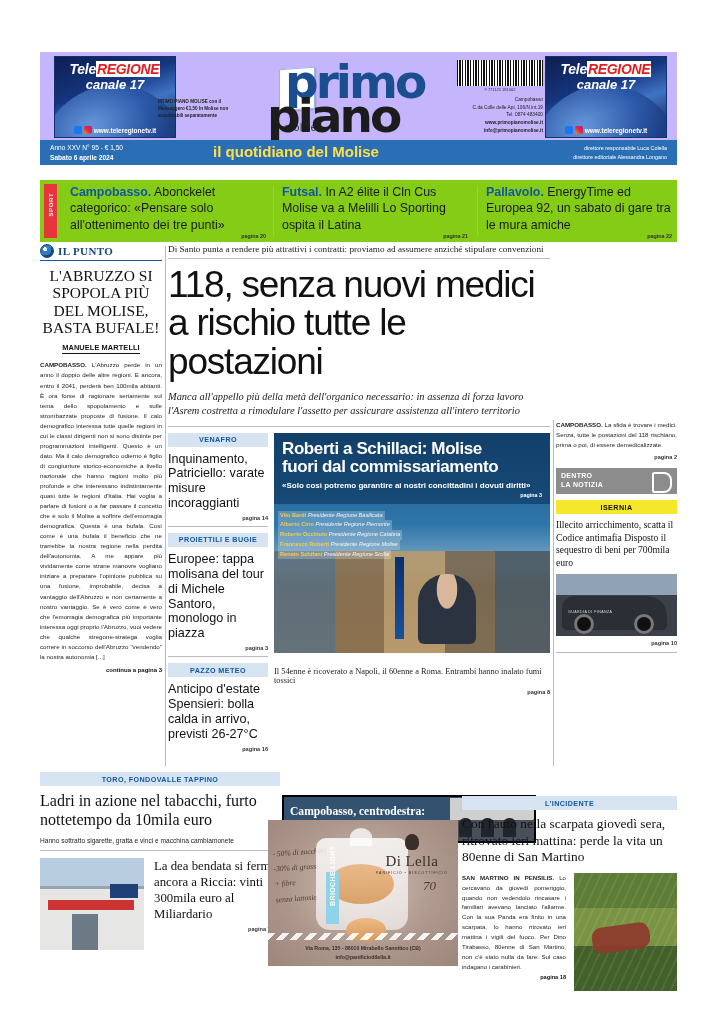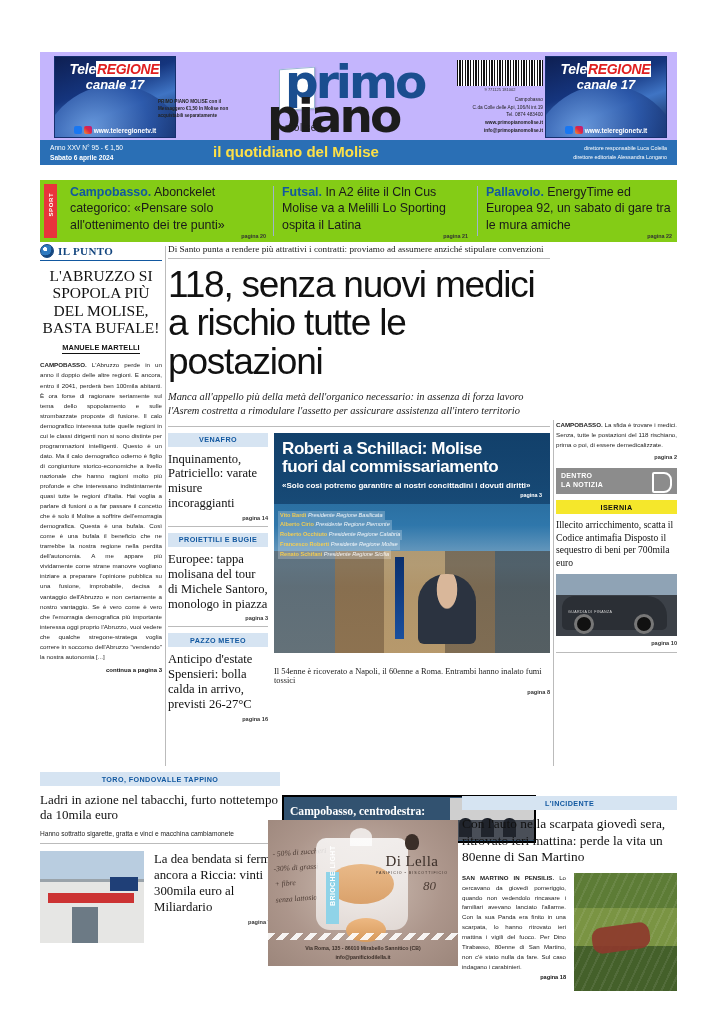--- a/index.html
+++ b/index.html
@@ -64,21 +64,21 @@
   
   .col-main{position:absolute;left:168px;top:244px;width:382px;}
   .kicker{font-family:"Liberation Serif",serif;font-size:9.2px;color:#1a1a1a;border-bottom:1px solid #bbb;padding-bottom:4px;}
   .mainhead{font-family:"Liberation Sans",sans-serif;font-size:37px;line-height:1.04;letter-spacing:-1.2px;margin-top:7px;color:#111;font-weight:normal;}
   .subhead{font-family:"Liberation Serif",serif;font-style:italic;font-size:10.4px;line-height:1.35;margin-top:9px;color:#1a1a1a;padding-bottom:7px;border-bottom:1px solid #bbb;}
 
   .mid-wrap{position:relative;margin-top:6px;}
   .mini-col{position:absolute;left:0;top:0;width:100px;}
   .sect-tag{background:#d6e4f2;color:#1258a0;font-size:7.2px;font-weight:bold;text-align:center;letter-spacing:.4px;padding:2.5px 0;}
   .sect-tag.yellow{background:#f5e72b;color:#111;}
-  .mini-h{font-family:Liberation Serif, serif;font-size:12.6px;line-height:1.18;margin-top:5px;color:#111;}
+  .mini-h{font-family:Liberation Sans, sans-serif;font-size:12.6px;line-height:1.18;margin-top:5px;color:#111;}
   .pagina{font-size:5.6px;font-weight:bold;text-align:right;margin-top:4px;color:#333;}
   .hr-l{border-top:1px solid #bbb;margin-top:5px;}
 
   
   .photo-block{position:absolute;left:106px;top:0;width:276px;height:220px;overflow:hidden;background:#2d5e86;}
   .ph-sky{position:absolute;inset:0;background:linear-gradient(180deg,#1d5684 0%,#2f77ab 42%,#7fa7c4 60%,#6d6050 70%,#b08b5e 100%);}
   .ph-persons{position:absolute;left:0;bottom:0;width:100%;height:46%;background:linear-gradient(90deg,#5d6f7b 0 22%,#8a704f 22% 40%,#b79a6d 40% 62%,#7b6a52 62% 80%,#4d5b63 80% 100%);opacity:.92;}
   .ph-man{position:absolute;left:52%;bottom:4%;width:58px;height:70px;background:radial-gradient(ellipse at 50% 22%,#d9b79a 0 24%,#2b3340 26% 100%);border-radius:28px 28px 6px 6px;}
   .ph-flag{position:absolute;left:44%;bottom:6%;width:9px;height:82px;background:linear-gradient(180deg,#0a2f6d,#1a4f9e);}
   .ph-names{position:absolute;left:4px;top:78px;width:150px;font-size:5.6px;line-height:1.75;color:#fff;opacity:.92;}
@@ -110,21 +110,21 @@
   .r-h{font-family:"Liberation Serif",serif;font-size:9.6px;line-height:1.3;margin-top:5px;color:#111;}
   .r-photo{margin-top:5px;height:62px;background:linear-gradient(180deg,#8fa3b5 0 34%,#3c4148 34% 100%);position:relative;overflow:hidden;}
   .r-photo .car{position:absolute;left:6px;bottom:6px;width:105px;height:34px;background:#2b2f35;border-radius:12px 20px 5px 5px;}
   .r-photo .wheel{position:absolute;bottom:2px;width:14px;height:14px;border-radius:50%;background:#111;border:3px solid #777;}
   .r-photo .w1{left:18px;} .r-photo .w2{left:78px;}
   .r-photo .tag{position:absolute;left:12px;bottom:22px;font-size:3.6px;color:#d8d8d8;letter-spacing:.4px;}
   .sep-r{border-top:1px solid #bbb;margin-top:6px;}
 
   
   .bot-left{position:absolute;left:40px;top:772px;width:240px;}
-  .bl-h{font-family:"Liberation Serif",serif;font-size:13px;line-height:1.18;margin-top:6px;color:#111;}
+  .bl-h{font-family:"Liberation Serif",serif;font-size:16px;line-height:1.18;margin-top:6px;color:#111;}
   .bl-s{font-size:6.6px;margin-top:7px;color:#1c1c1c;padding-bottom:6px;border-bottom:1px solid #bbb;}
   .bl-row{display:flex;gap:10px;margin-top:7px;}
   .bl-photo{width:104px;height:92px;background:linear-gradient(180deg,#b9cde0 0 34%,#cfd3d6 34% 100%);position:relative;overflow:hidden;}
   .bl-photo .bld{position:absolute;left:0;bottom:0;width:100%;height:66%;background:#e6e6e4;border-top:3px solid #9aa3aa;}
   .bl-photo .awn{position:absolute;left:8px;bottom:40px;width:86px;height:10px;background:#c33;}
   .bl-photo .door{position:absolute;left:32px;bottom:0;width:26px;height:36px;background:#6c7a85;}
   .bl-photo .sign{position:absolute;right:6px;bottom:52px;width:28px;height:14px;background:#1f3f77;}
   .bl-txt{flex:1;}
   .bl-h2{font-family:"Liberation Serif",serif;font-size:12.8px;line-height:1.26;color:#111;}
 
@@ -373,21 +373,21 @@
     <div class="ad-bun"></div>
     <div class="ad-label">
         <span>BRIOCHE LIGHT</span>
       </div>
     <div class="ad-bun2"></div>
     <div class="ad-brand">
       <span class="w"></span>
       <span class="n">Di Lella</span>
       <div class="t">PANIFICIO • BISCOTTIFICIO</div>
     </div>
-    <div class="ad-70">80</div>
+    <div class="ad-70">70</div>
     <div class="ad-edge"></div>
     <div class="ad-foot">
       <div>Via Roma, 135 - 86010 Mirabello Sannitico (CB)</div>
       <div>info@panificiodilella.it</div>
     </div>
   </div>
 
   <div class="bot-right">
     <div class="sect-tag">L'INCIDENTE</div>
     <div class="br-h">Con l'auto nella scarpata giovedì sera, ritrovato ieri mattina: perde la vita un 80enne di San Martino</div>

